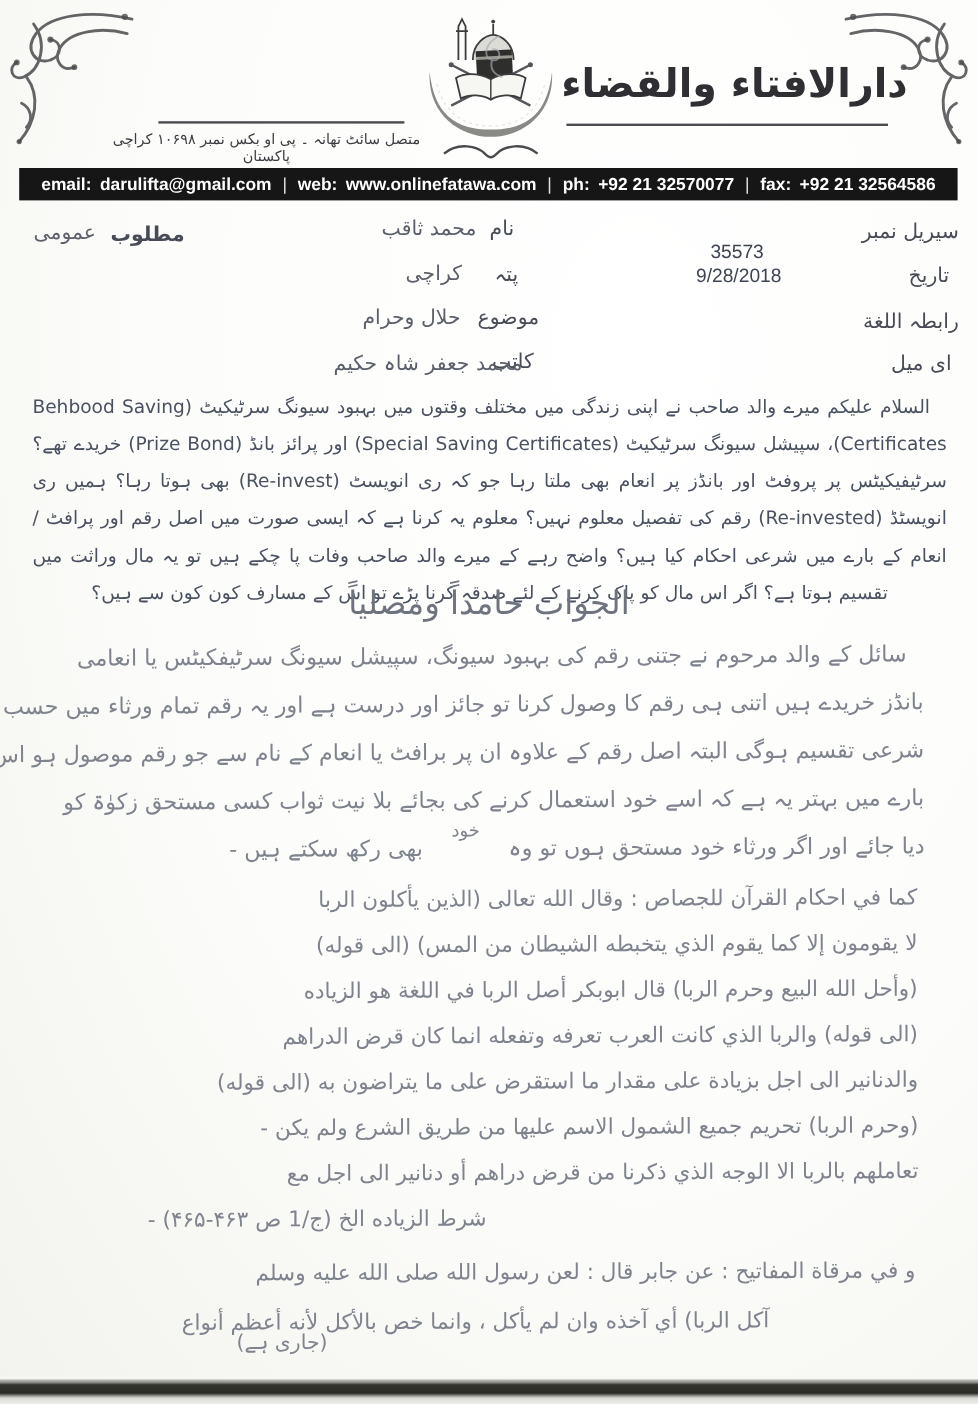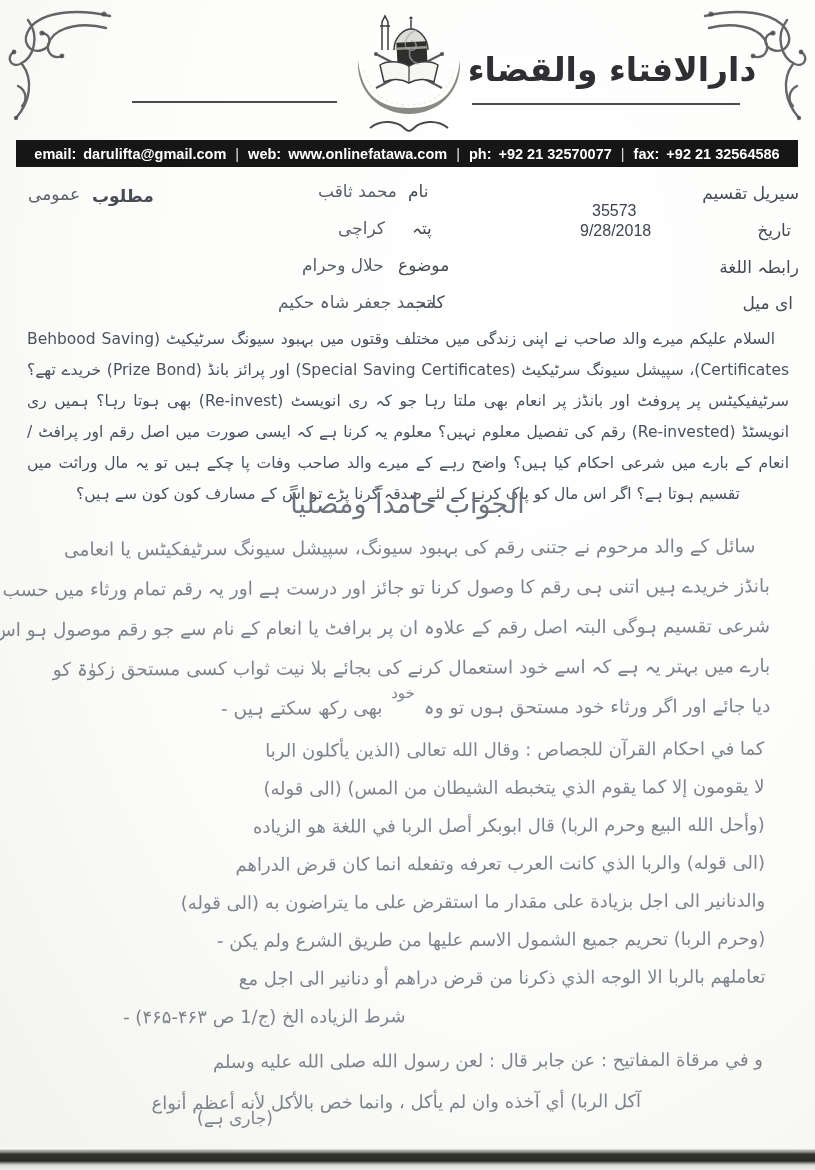--- a/index.html
+++ b/index.html
@@ -47,21 +47,21 @@
   .answer-head{position:absolute;top:488px;left:0;width:100%;text-align:center;
                font-size:27px;color:#6e737e;direction:rtl;}
   .hand{position:absolute;direction:rtl;color:#7e838d;}
   .hand .hl{white-space:nowrap;text-align:right;}
   .para1{top:528px;right:45px;width:742px;font-size:18.5px;line-height:40px;transform:rotate(-.3deg);}
   .para1 .first{padding-right:14px;}
   .quote1{top:731px;right:50px;width:622px;font-size:18px;line-height:38px;transform:rotate(-.25deg);}
   .quote1 .short{padding-right:360px;}
   .quote2{top:1040px;right:52px;width:655px;font-size:18px;line-height:41px;transform:rotate(-.25deg);}
   .quote2 .short{padding-right:122px;}
-  .insert-above{display:inline-block;transform:translateY(-16px);font-size:15px;margin:0 3px;}
+  .insert-above{display:inline-block;transform:translateY(-16px);font-size:15px;margin:0 18px;}
   .continued{position:absolute;top:1108px;left:170px;width:130px;text-align:center;
              font-size:17px;color:#7e838d;direction:rtl;}
   .scan-border{position:absolute;left:0;top:1147px;width:815px;height:23px;
     background:linear-gradient(180deg,#f6f6f3 0px,#f6f6f3 2px,#b9b9b5 3px,#8c8c88 5px,
                #34342f 7px,#2b2b27 14px,#8a8a85 16px,#d9d9d5 18px,#efefec 23px);}
 </style>
 </head>
 <body>
 
 <div class="page">
@@ -124,36 +124,37 @@
     <path d="M28,120 C40,110 56,114 62,120 C66,124 68,124 72,120 C78,114 94,110 106,120" fill="none" stroke="#4b4b4e" stroke-width="2"></path>
   </svg>
 
   <svg class="pencil" width="26" height="42" viewBox="0 0 26 42">
     <path d="M18,4 C6,10 4,22 12,24 C20,26 20,14 13,15 M12,24 C10,32 14,36 20,38" fill="none" stroke="#a7abb3" stroke-width="1.6" stroke-linecap="round"></path>
   </svg>
 
   <div class="dept-title">دارالافتاء والقضاء</div>
   <div class="rule rule-l"></div>
   <div class="rule rule-r"></div>
+  <div class="org-sub">متصل سائٹ تھانہ ۔ پی او بکس نمبر ۱۰۶۹۸ کراچی پاکستان</div>
 
   <div class="contact-bar">
     <span>email:</span>
     <span>darulifta@gmail.com</span>
     <span class="sep">|</span>
     <span>web:</span>
     <span>www.onlinefatawa.com</span>
     <span class="sep">|</span>
     <span>ph:</span>
     <span>+92 21 32570077</span>
     <span class="sep">|</span>
     <span>fax:</span>
     <span>+92 21 32564586</span>
   </div>
 
-  <span class="flabel l-serial">سیریل تقسیم</span>
+  <span class="flabel l-serial">سیریل نمبر</span>
   <span class="fnum v-serial">35573</span>
   <span class="flabel l-date">تاریخ</span>
   <span class="fnum v-date">9/28/2018</span>
   <span class="flabel l-contact">رابطہ اللغة</span>
   <span class="flabel l-email">ای میل</span>
   <span class="flabel l-name">نام</span>
   <span class="fval v-name">محمد ثاقب</span>
   <span class="flabel l-addr">پتہ</span>
   <span class="fval v-addr">کراچی</span>
   <span class="flabel l-subj">موضوع</span>

